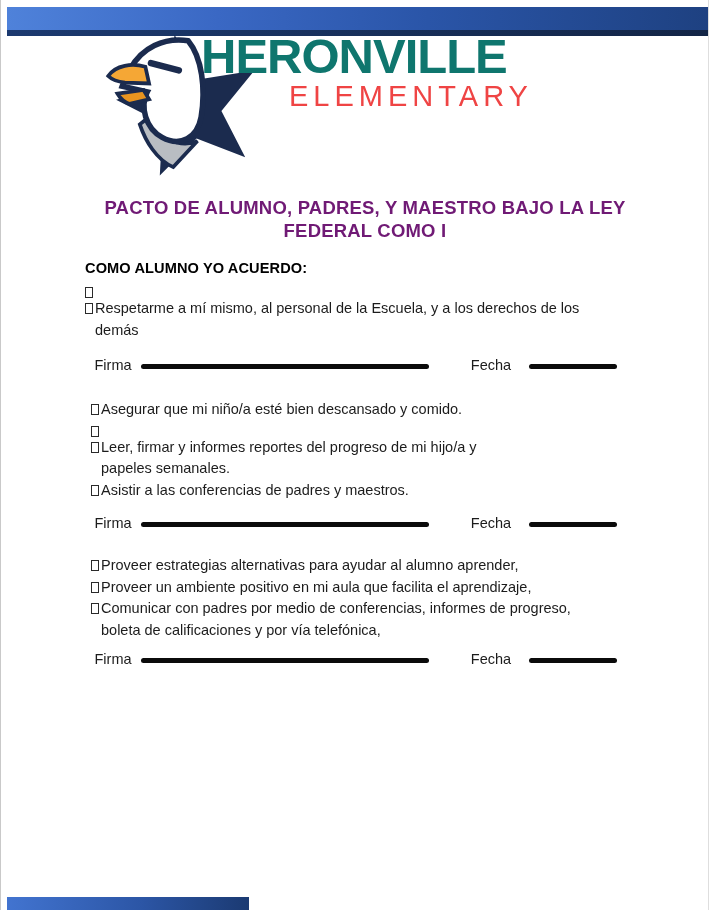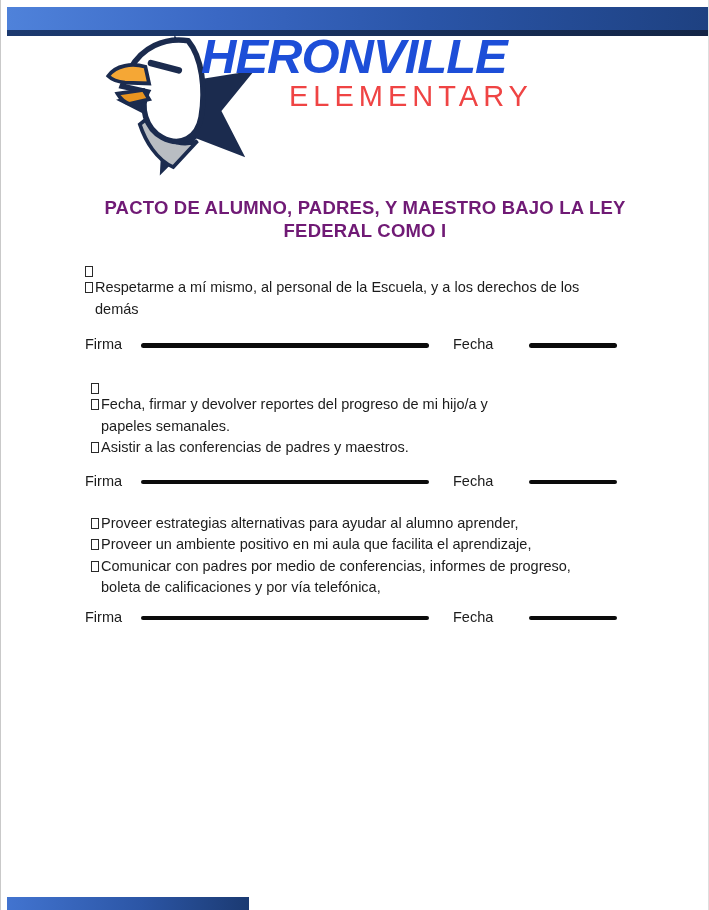--- a/index.html
+++ b/index.html
@@ -11,39 +11,39 @@
   
   .top-bar{position:absolute;top:7px;left:6px;right:0;height:23px;
     background:linear-gradient(90deg,#4f82da 0%,#3a68c4 30%,#2a55a8 60%,#1e4181 100%);}
   .top-bar-strip{position:absolute;top:30px;left:6px;right:0;height:6px;
     background:linear-gradient(90deg,#1c3a70 0%,#132546 100%);}
   .bottom-bar{position:absolute;left:6px;bottom:0;width:242px;height:13px;
     background:linear-gradient(90deg,#4274d0 0%,#2c56a6 55%,#1b3a72 100%);}
   
   .logo-svg{position:absolute;left:96px;top:24px;width:186px;height:158px;}
   .brand-name{position:absolute;left:200px;top:32px;font-size:49px;font-weight:800;
-    letter-spacing:-1px;color:#1d4ed8;line-height:1;font-style:italic;}
+    letter-spacing:-1px;color:#0f766e;line-height:1;}
   .brand-sub{position:absolute;left:288px;top:82px;font-size:29px;font-weight:400;
     letter-spacing:5px;color:#ef4444;line-height:1;}
   
   .doc-title{position:absolute;top:196px;left:84px;width:560px;text-align:center;
     font-weight:700;font-size:18.5px;line-height:23px;color:#701a75;letter-spacing:.2px;}
   
   .content{position:absolute;left:84px;top:258px;width:566px;}
   .sec-h{margin:0;font-size:14.6px;font-weight:700;color:#000;line-height:21px;letter-spacing:.1px;}
   .items{margin-top:3px;}
   .sec2{margin-top:24px;} .sec3{margin-top:22px;}
   .sec2 .items,.sec3 .items{padding-left:6px;}
   .sec3 .items{margin-top:18px;}
   .item{display:flex;align-items:flex-start;}
   .item-text{white-space:pre-line;font-size:14.5px;line-height:21.5px;}
   .cbx{flex:0 0 auto;width:8px;height:11px;border:1.2px solid #2a2a2a;margin:5px 2px 0 0;box-sizing:border-box;background:#fff;}
   .sig-row{margin-top:14px;height:20px;display:flex;align-items:center;font-size:14.5px;}
   .sec2 .sig-row{margin-top:12px;} .sec3 .sig-row{margin-top:8px;}
-  .sig-label{width:56px;} .sig-label.fecha{margin-left:24px;width:76px;}
+  .sig-label{width:56px;text-align:center;} .sig-label.fecha{margin-left:24px;width:76px;}
   .sig-line{height:4.5px;background:#0b0b0b;border-radius:3px;margin-top:3px;}
   .sig-line.long{width:288px;} .sig-line.short{width:88px;}
 </style>
 </head>
 <body>
 
 <div class="page">
 
   <div class="top-bar"></div>
   <div class="top-bar-strip"></div>
@@ -60,20 +60,21 @@
   <div class="brand-sub">ELEMENTARY</div>
 
   <div class="doc-title">
     <div>PACTO DE ALUMNO, PADRES, Y MAESTRO BAJO LA LEY</div>
     <div>FEDERAL COMO I</div>
   </div>
 
   <div class="content">
 
     <section class="sec sec1">
+      <h3 class="sec-h">COMO ALUMNO YO ACUERDO:</h3>
       <div class="items">
         <div class="item">
           <span class="cbx"></span>
         </div>
         <div class="item">
           <span class="cbx"></span>
           <span class="item-text">Respetarme a mí mismo, al personal de la Escuela, y a los derechos de los
 demás</span>
         </div>
       </div>
@@ -82,24 +83,28 @@
         <span class="sig-line long"></span>
         <span class="sig-label fecha">Fecha</span>
         <span class="sig-line short"></span>
       </div>
     </section>
 
     <section class="sec sec2">
       <div class="items">
         <div class="item">
           <span class="cbx"></span>
+          <span class="item-text">Asegurar que mi niño/a esté bien descansado y comido.</span>
         </div>
         <div class="item">
           <span class="cbx"></span>
-          <span class="item-text">Fecha, firmar y devolver reportes del progreso de mi hijo/a y
+        </div>
+        <div class="item">
+          <span class="cbx"></span>
+          <span class="item-text">Leer, firmar y informes reportes del progreso de mi hijo/a y
 papeles semanales.</span>
         </div>
         <div class="item">
           <span class="cbx"></span>
           <span class="item-text">Asistir a las conferencias de padres y maestros.</span>
         </div>
       </div>
       <div class="sig-row">
         <span class="sig-label">Firma</span>
         <span class="sig-line long"></span>

